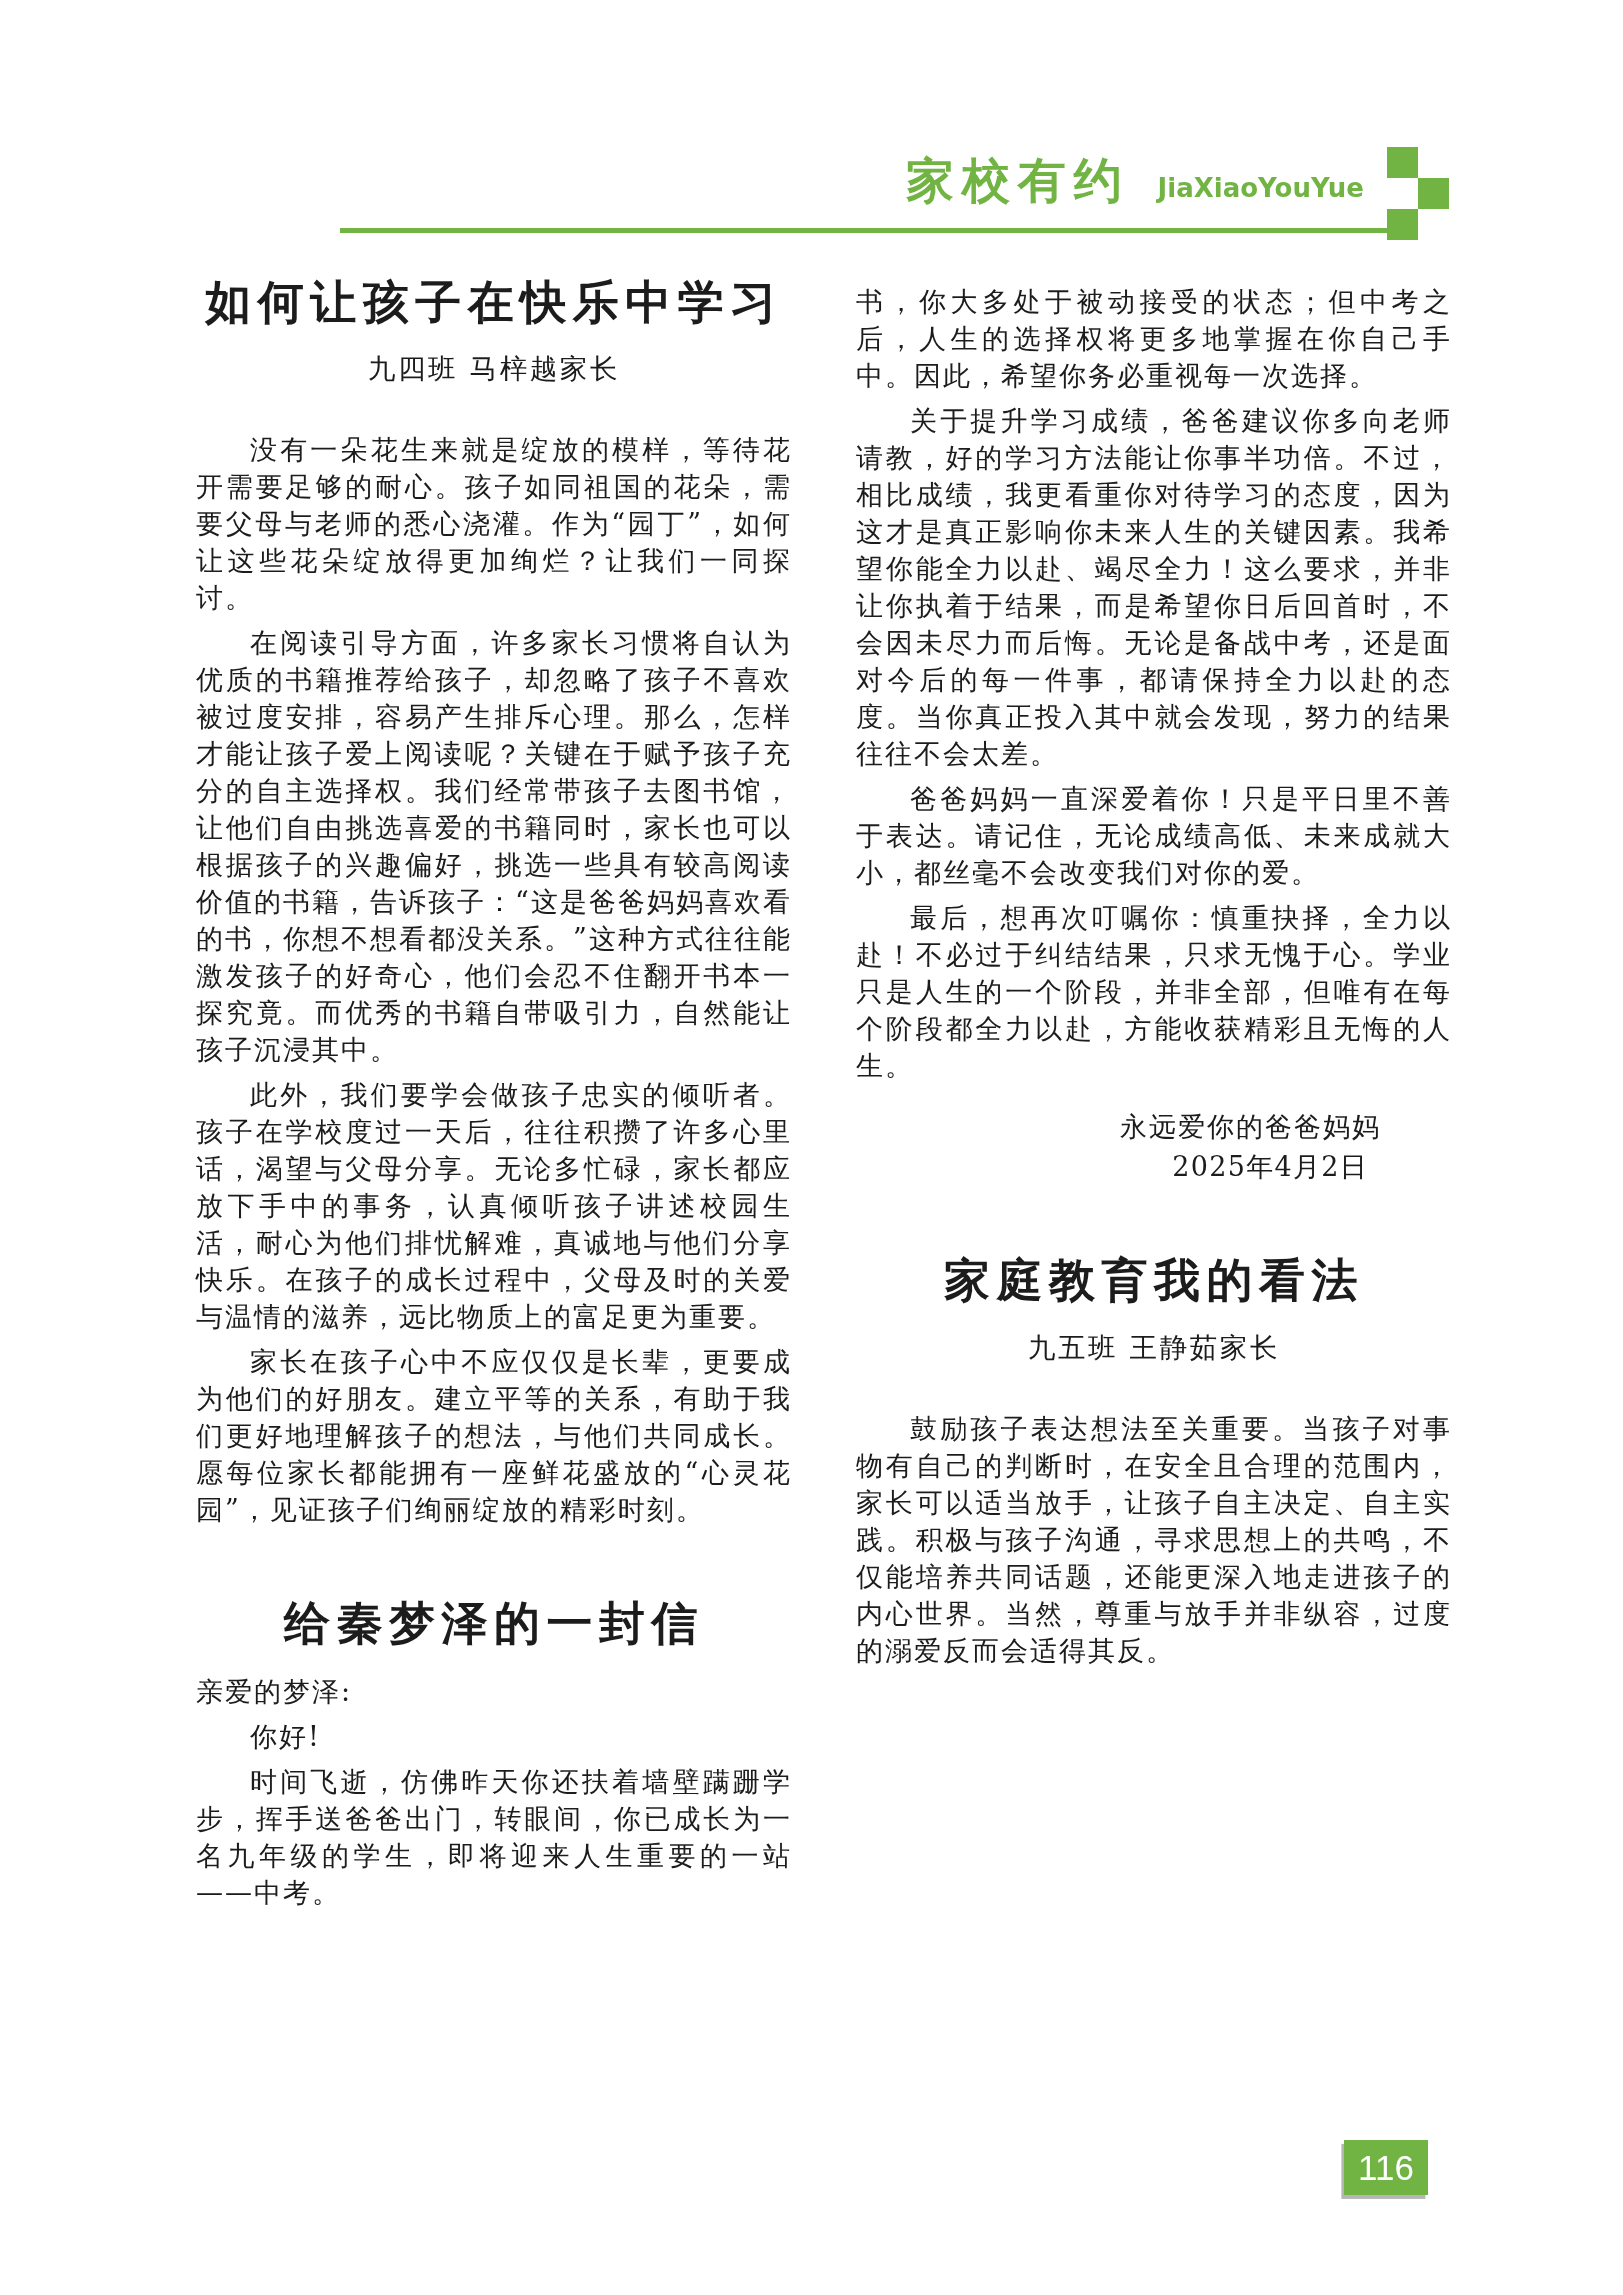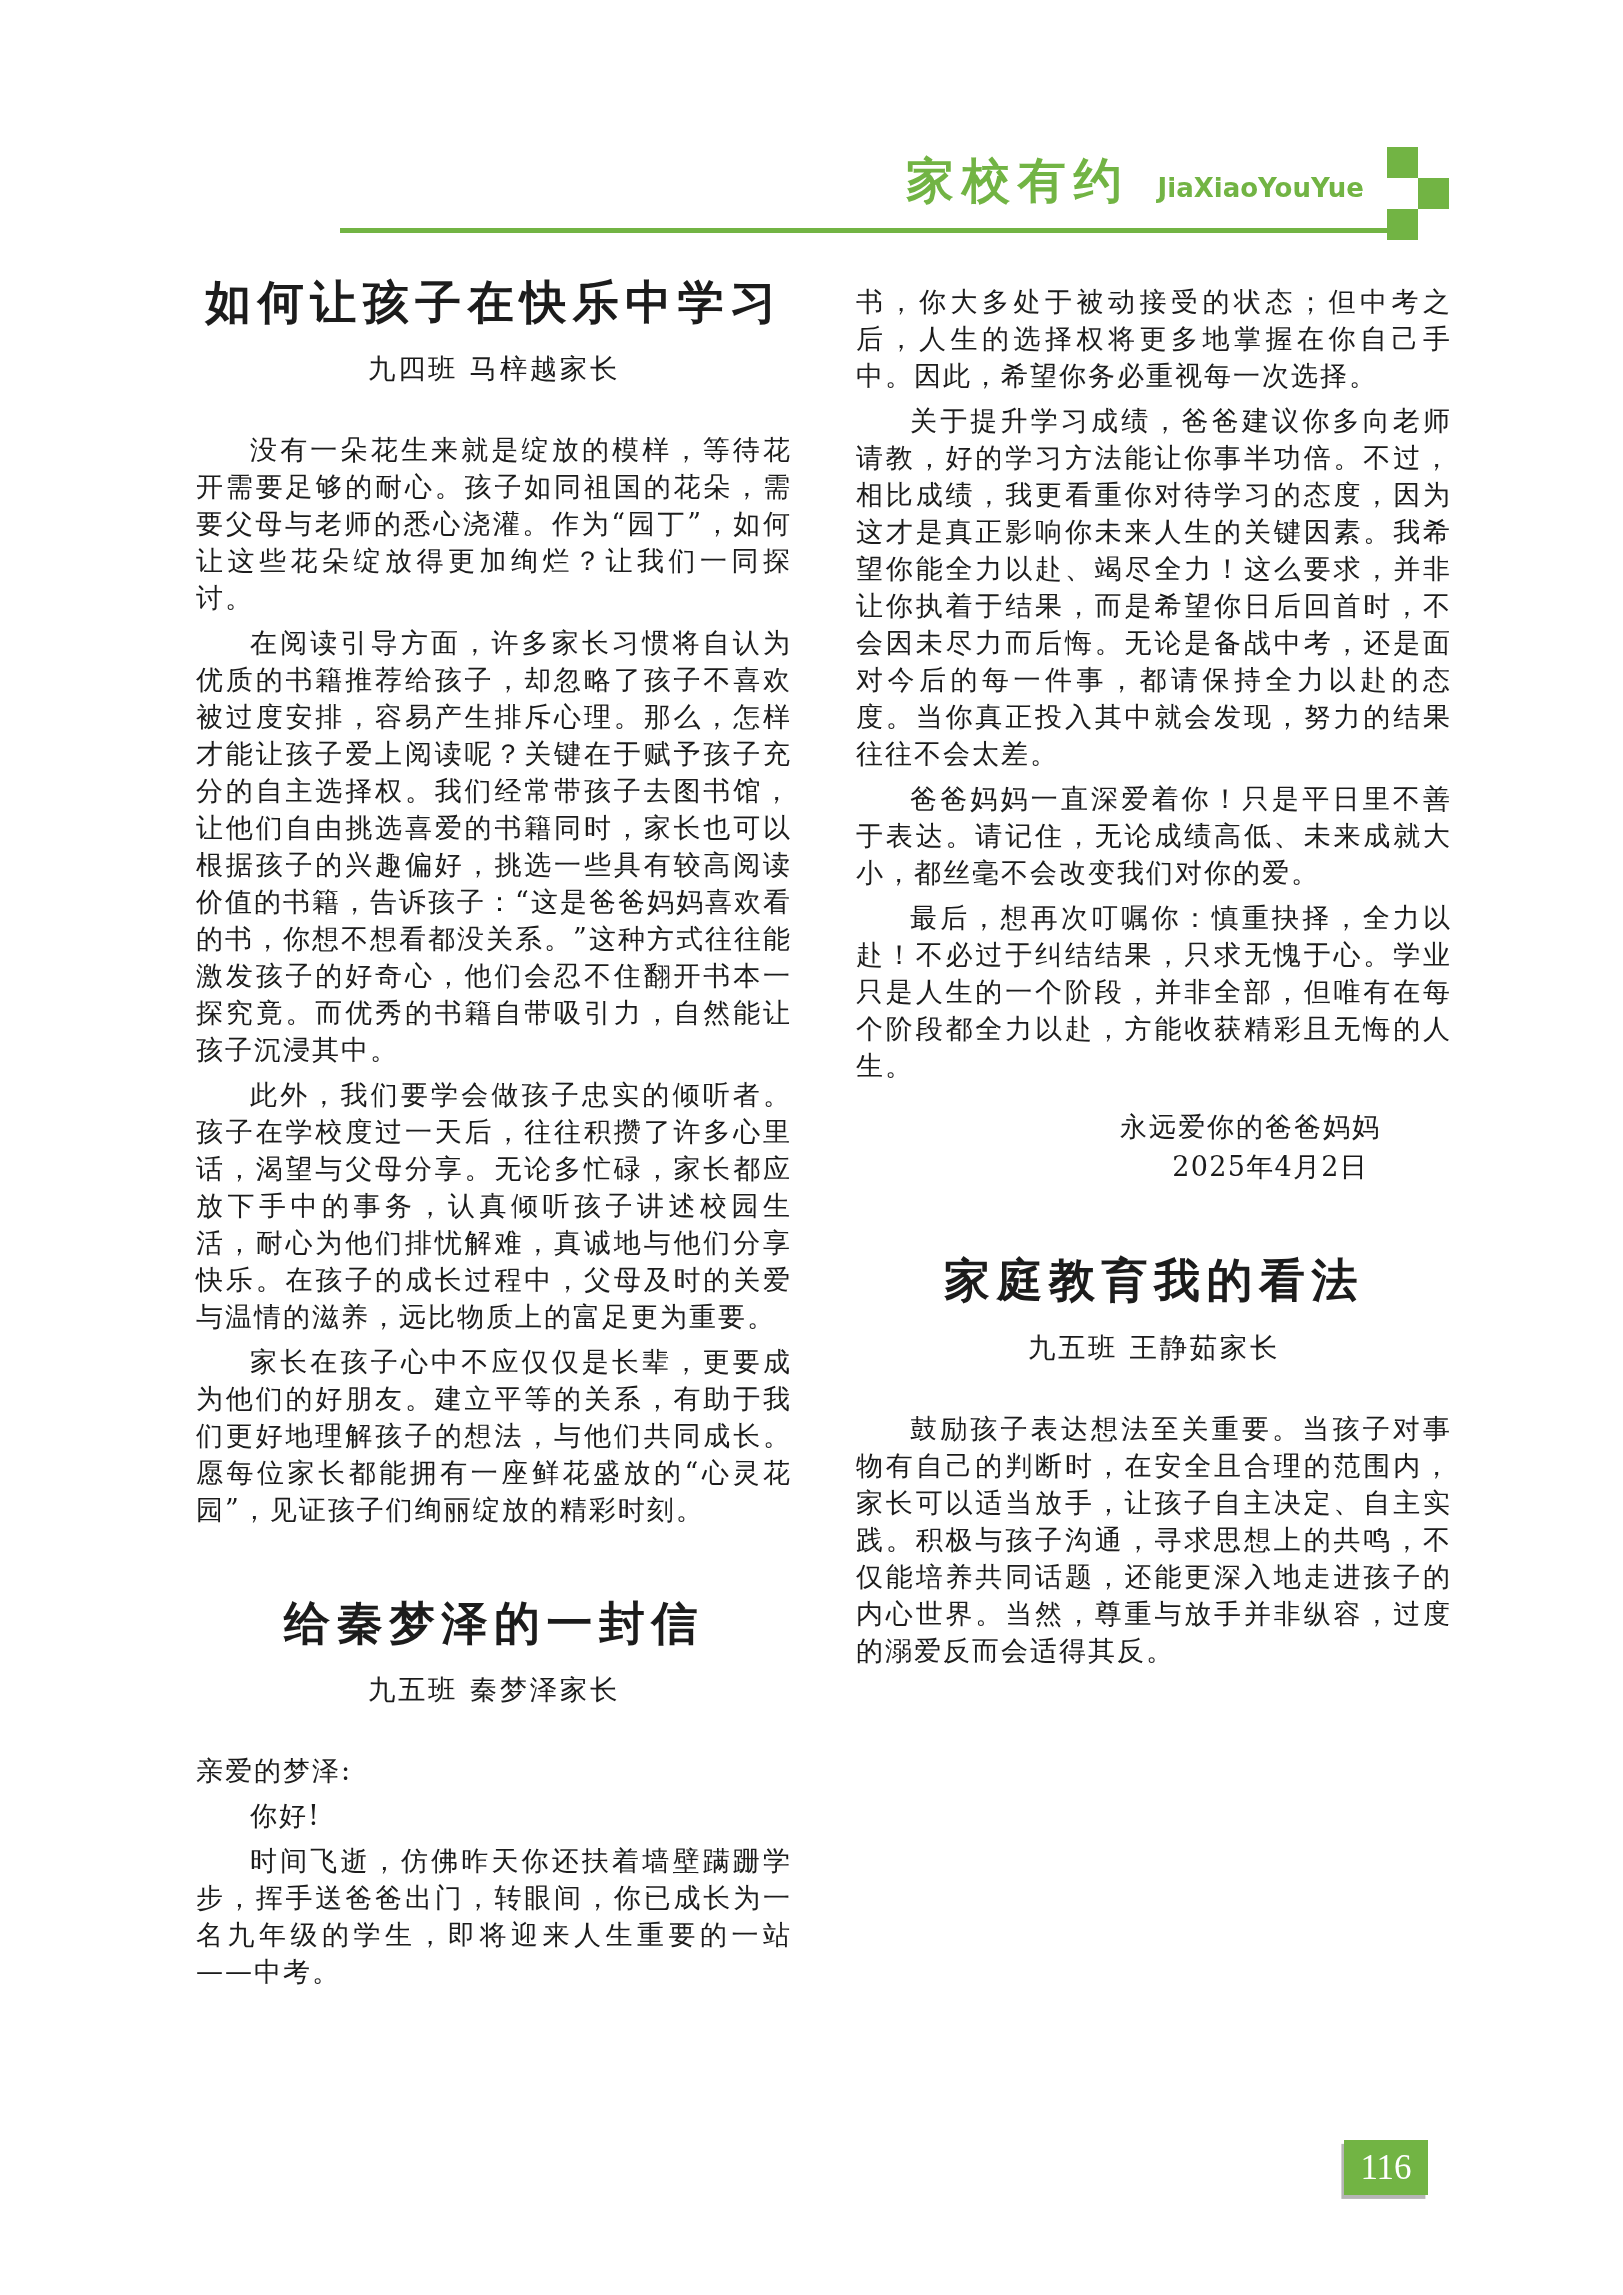--- a/index.html
+++ b/index.html
@@ -113,21 +113,21 @@
 
   
   .page-number {
     position: absolute;
     left: 1344px;
     top: 2140px;
     width: 84px;
     height: 55px;
     background: var(--accent);
     color: #ffffff;
-    font-family: Liberation Serif, serif;
+    font-family: Liberation Sans, sans-serif;
     font-size: 35px;
     display: flex;
     align-items: center;
     justify-content: center;
     box-shadow: -2.6px 3.9px 0 rgba(120,120,120,0.55);
   }
 
   :root { --accent: #72b444; }
 </style>
 </head>
@@ -146,21 +146,20 @@
 
   <section class="col col-left">
     <h2 class="article-title">如何让孩子在快乐中学习</h2>
     <div class="byline">九四班  马梓越家长</div>
     <p class="body">没有一朵花生来就是绽放的模样，等待花开需要足够的耐心。孩子如同祖国的花朵，需要父母与老师的悉心浇灌。作为“园丁”，如何让这些花朵绽放得更加绚烂？让我们一同探讨。</p>
     <p class="body">在阅读引导方面，许多家长习惯将自认为优质的书籍推荐给孩子，却忽略了孩子不喜欢被过度安排，容易产生排斥心理。那么，怎样才能让孩子爱上阅读呢？关键在于赋予孩子充分的自主选择权。我们经常带孩子去图书馆，让他们自由挑选喜爱的书籍同时，家长也可以根据孩子的兴趣偏好，挑选一些具有较高阅读价值的书籍，告诉孩子：“这是爸爸妈妈喜欢看的书，你想不想看都没关系。”这种方式往往能激发孩子的好奇心，他们会忍不住翻开书本一探究竟。而优秀的书籍自带吸引力，自然能让孩子沉浸其中。</p>
     <p class="body">此外，我们要学会做孩子忠实的倾听者。孩子在学校度过一天后，往往积攒了许多心里话，渴望与父母分享。无论多忙碌，家长都应放下手中的事务，认真倾听孩子讲述校园生活，耐心为他们排忧解难，真诚地与他们分享快乐。在孩子的成长过程中，父母及时的关爱与温情的滋养，远比物质上的富足更为重要。</p>
     <p class="body">家长在孩子心中不应仅仅是长辈，更要成为他们的好朋友。建立平等的关系，有助于我们更好地理解孩子的想法，与他们共同成长。愿每位家长都能拥有一座鲜花盛放的“心灵花园”，见证孩子们绚丽绽放的精彩时刻。</p>
 
     <h2 class="article-title mt-lg">给秦梦泽的一封信</h2>
-    <div class="byline">九五班  秦梦泽家长</div>
     <p class="body no-indent">亲爱的梦泽:</p>
     <p class="body">你好!</p>
     <p class="body">时间飞逝，仿佛昨天你还扶着墙壁蹒跚学步，挥手送爸爸出门，转眼间，你已成长为一名九年级的学生，即将迎来人生重要的一站——中考。</p>
   </section>
 
   <section class="col col-right">
     <p class="body no-indent">书，你大多处于被动接受的状态；但中考之后，人生的选择权将更多地掌握在你自己手中。因此，希望你务必重视每一次选择。</p>
     <p class="body">关于提升学习成绩，爸爸建议你多向老师请教，好的学习方法能让你事半功倍。不过，相比成绩，我更看重你对待学习的态度，因为这才是真正影响你未来人生的关键因素。我希望你能全力以赴、竭尽全力！这么要求，并非让你执着于结果，而是希望你日后回首时，不会因未尽力而后悔。无论是备战中考，还是面对今后的每一件事，都请保持全力以赴的态度。当你真正投入其中就会发现，努力的结果往往不会太差。</p>
     <p class="body">爸爸妈妈一直深爱着你！只是平日里不善于表达。请记住，无论成绩高低、未来成就大小，都丝毫不会改变我们对你的爱。</p>
     <p class="body">最后，想再次叮嘱你：慎重抉择，全力以赴！不必过于纠结结果，只求无愧于心。学业只是人生的一个阶段，并非全部，但唯有在每个阶段都全力以赴，方能收获精彩且无悔的人生。</p>

